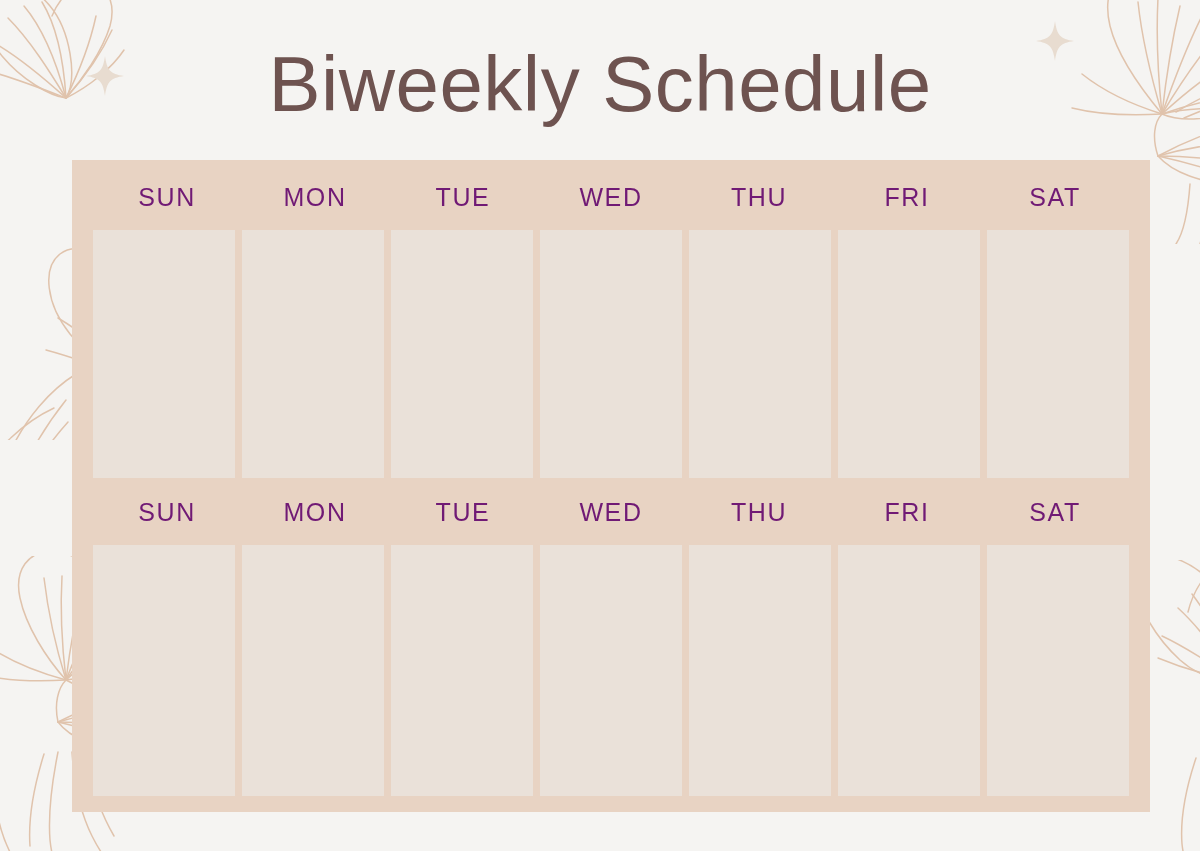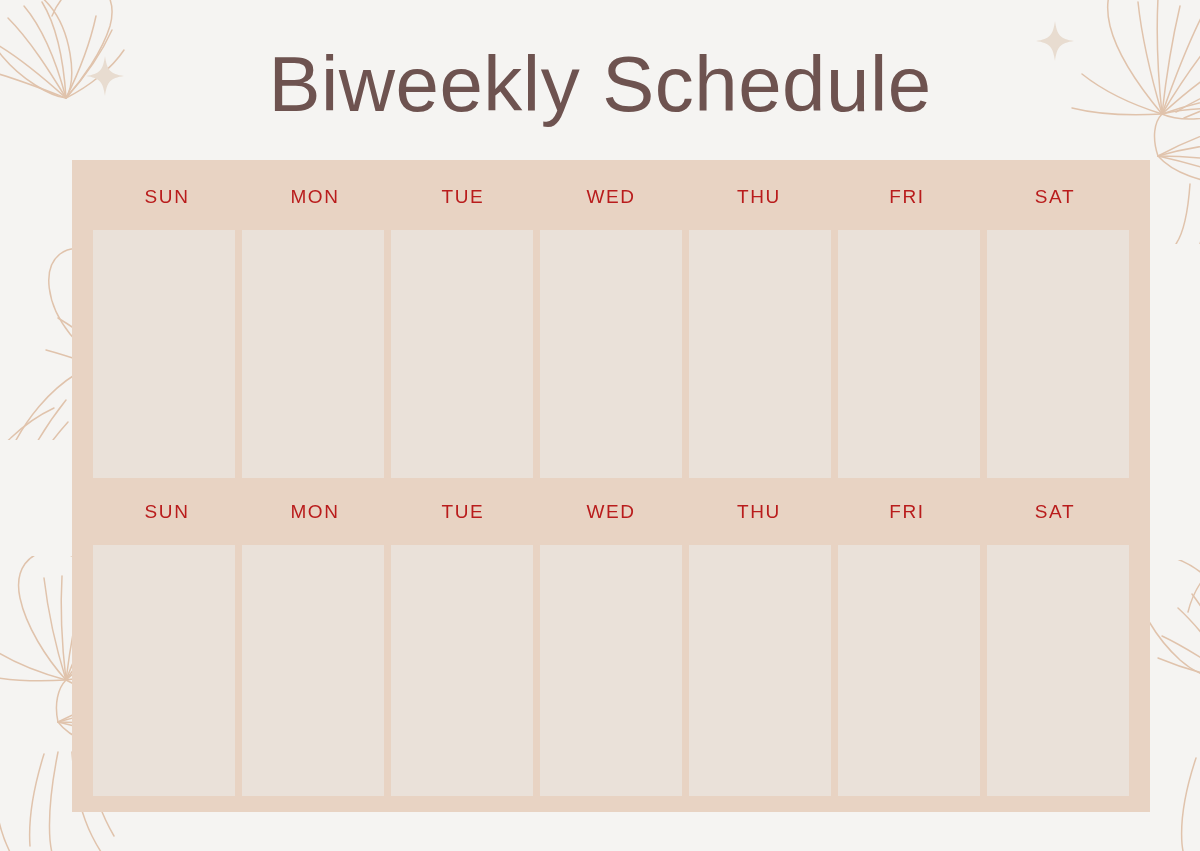--- a/index.html
+++ b/index.html
@@ -71,24 +71,24 @@
     display: flex;
     height: 66px;
     padding: 0 21px;
     box-sizing: border-box;
   }
   .day-header-cell {
     flex: 1 1 0;
     display: flex;
     align-items: center;
     justify-content: center;
-    font-size: 19px;
+    font-size: 25px;
     font-weight: 300;
     letter-spacing: 1.6px;
-    color: #b91c1c;
+    color: #701a75;
   }
 
   .day-cells-row {
     display: flex;
     padding: 0 21px;
     box-sizing: border-box;
     gap: 7px;
   }
   #week-1 .day-cells-row { height: 248px; }
   #week-2 .day-cells-row { height: 251px; }

